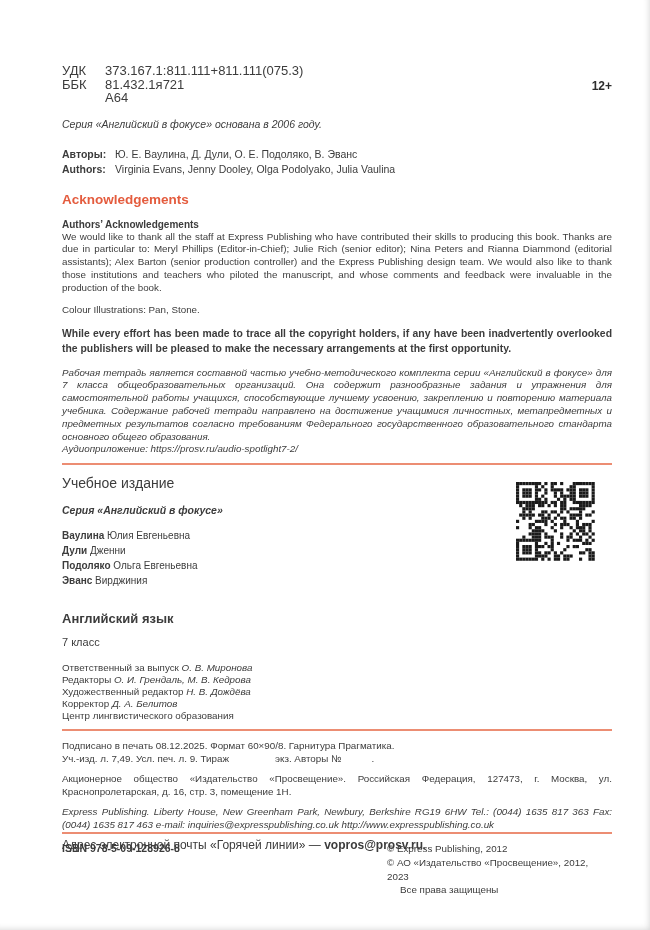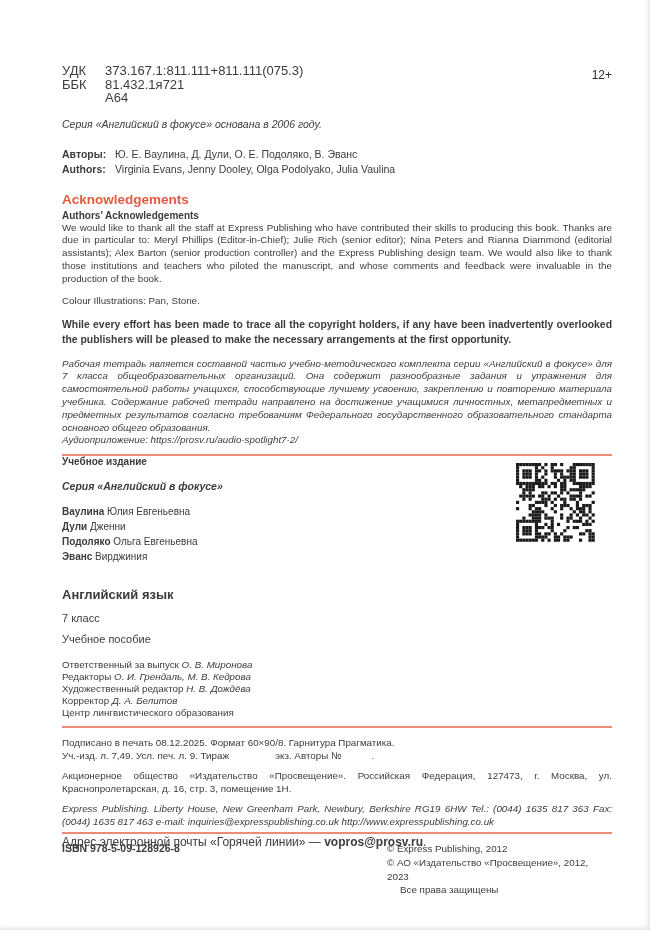--- a/index.html
+++ b/index.html
@@ -15,43 +15,43 @@
     -webkit-font-smoothing:antialiased;
   }
   .page{
     position:relative;width:650px;height:930px;background:#fff;
     box-shadow:inset -4px -4px 7px -4px rgba(0,0,0,0.18);
   }
   .content{
     position:absolute;left:62px;top:64px;width:550px;
   }
   .age-badge{
-    position:absolute;right:0;top:4px;font-size:12px;font-weight:normal;color:#2e2e2e;
+    position:absolute;right:0;top:15px;font-size:12px;font-weight:bold;color:#2e2e2e;
   }
   
   .class-row{display:flex;font-size:13px;line-height:13.5px;}
   .class-label{width:43px;flex:0 0 43px;}
   .series-note{font-style:italic;font-size:10.5px;margin-top:13px;}
   .authors-block{margin-top:17px;}
   .authors-row{display:flex;font-size:10.5px;line-height:15px;}
   .authors-label{width:53px;flex:0 0 53px;font-weight:bold;}
   
   .ack-title{margin-top:15px;font-size:13.5px;font-weight:bold;color:var(--accent);line-height:16px;}
-  .ack-subtitle{font-size:10px;font-weight:bold;line-height:13px;margin-top:1px;}
+  .ack-subtitle{font-size:10px;font-weight:bold;line-height:13px;margin-top:10px;}
   .ack-body{font-size:9.8px;line-height:12.9px;text-align:justify;}
   .colour-note{font-size:9.8px;margin-top:9px;}
   .copyright-notice{
     margin-top:12px;font-size:10.4px;font-weight:bold;line-height:14.8px;text-align:justify;
   }
   .annotation{margin-top:10px;font-size:9.8px;font-style:italic;line-height:12.8px;text-align:justify;}
   .annotation-audio{font-size:9.8px;font-style:italic;line-height:12.8px;}
   .rule{border:none;border-top:2px solid var(--rule);margin:7px 0 0 0;height:0;}
   
   .edition{position:relative;}
-  .edition-label{font-size:10px;font-weight:bold;}
+  .edition-label{font-size:14px;font-weight:normal;margin-top:10px;}
   .edition-series{font-size:10.5px;font-weight:bold;font-style:italic;margin-top:13px;}
   .edition-authors{margin-top:12px;font-size:10px;line-height:15px;}
   .qr{position:absolute;top:7px;right:17px;width:79px;height:84px;}
   .subject{font-size:13px;font-weight:bold;margin-top:23px;}
   .grade{font-size:11px;margin-top:10px;}
   .book-type{font-size:11.5px;margin-top:17px;}
   .book-kind{font-size:11px;margin-top:9px;}
   
   .staff{margin-top:14px;font-size:9.8px;line-height:12px;}
   .staff i{font-style:italic;}
@@ -438,21 +438,20 @@
       <div class="edition-label">Учебное издание</div>
       <div class="edition-series">Серия «Английский в фокусе»</div>
       <div class="edition-authors" id="edition-authors">
           <div><b>Ваулина</b> Юлия Евгеньевна</div>
           <div><b>Дули</b> Дженни</div>
           <div><b>Подоляко</b> Ольга Евгеньевна</div>
           <div><b>Эванс</b> Вирджиния</div>
         </div>
       <div class="subject">Английский язык</div>
       <div class="grade">7 класс</div>
-      <div class="book-kind">Учебное пособие</div>
     </div>
 
     <div class="staff">
       <div id="staff-lines">
           <div>Ответственный за выпуск <i>О. В. Миронова</i></div>
           <div>Редакторы <i>О. И. Грендаль, М. В. Кедрова</i></div>
           <div>Художественный редактор <i>Н. В. Дождёва</i></div>
           <div>Корректор <i>Д. А. Белитов</i></div>
         </div>
       <div>Центр лингвистического образования</div>

